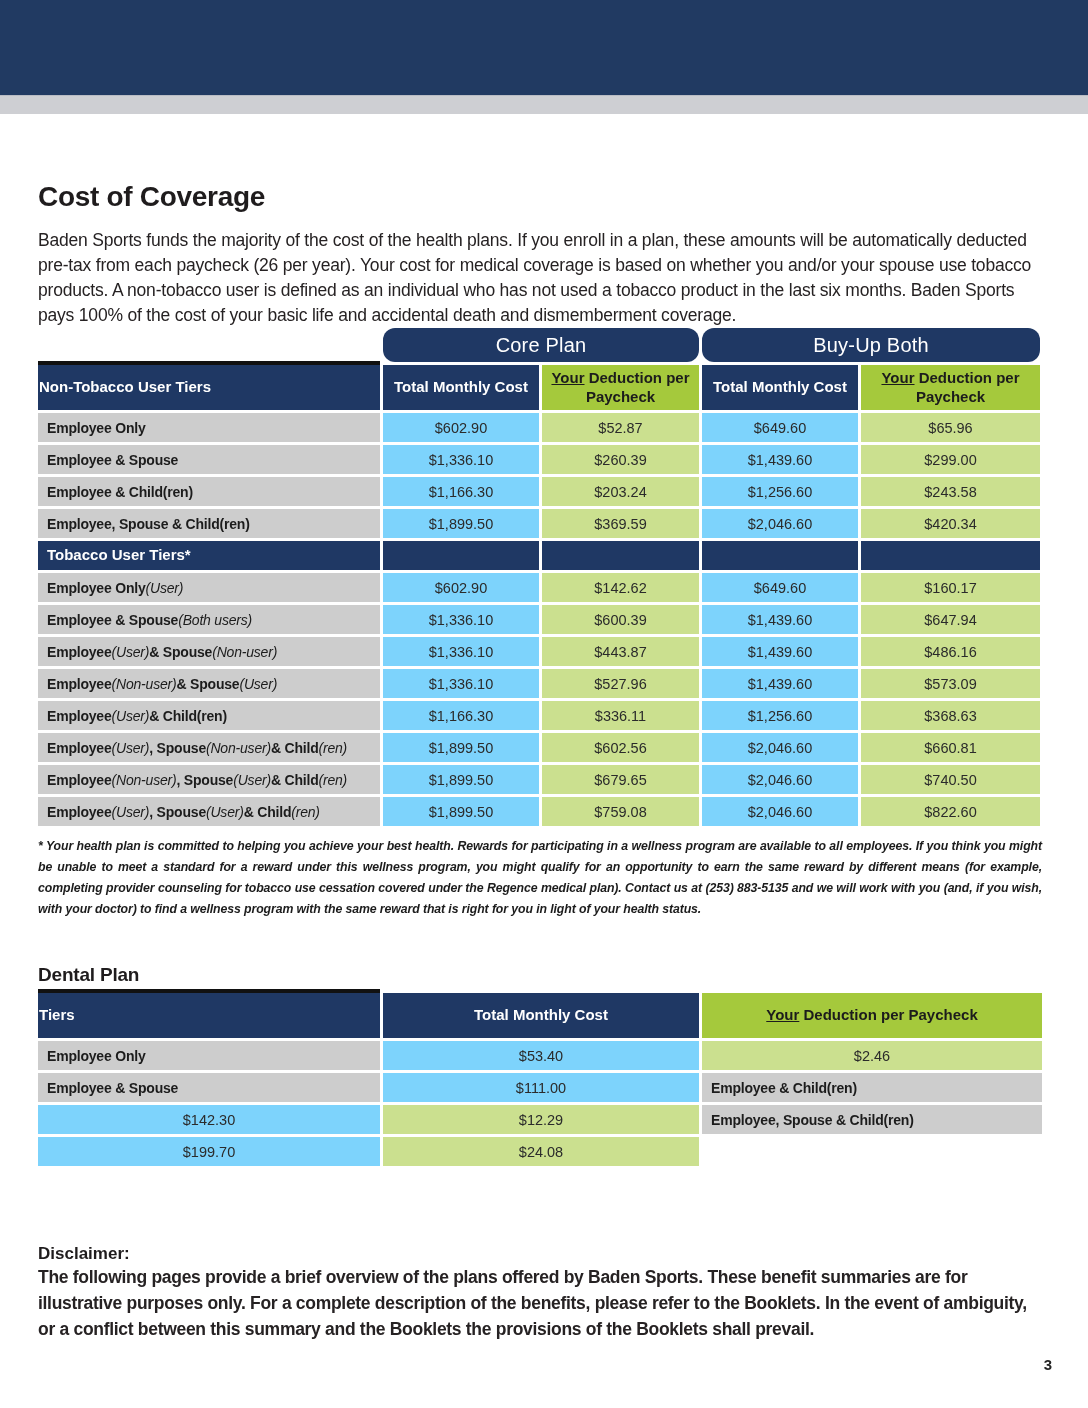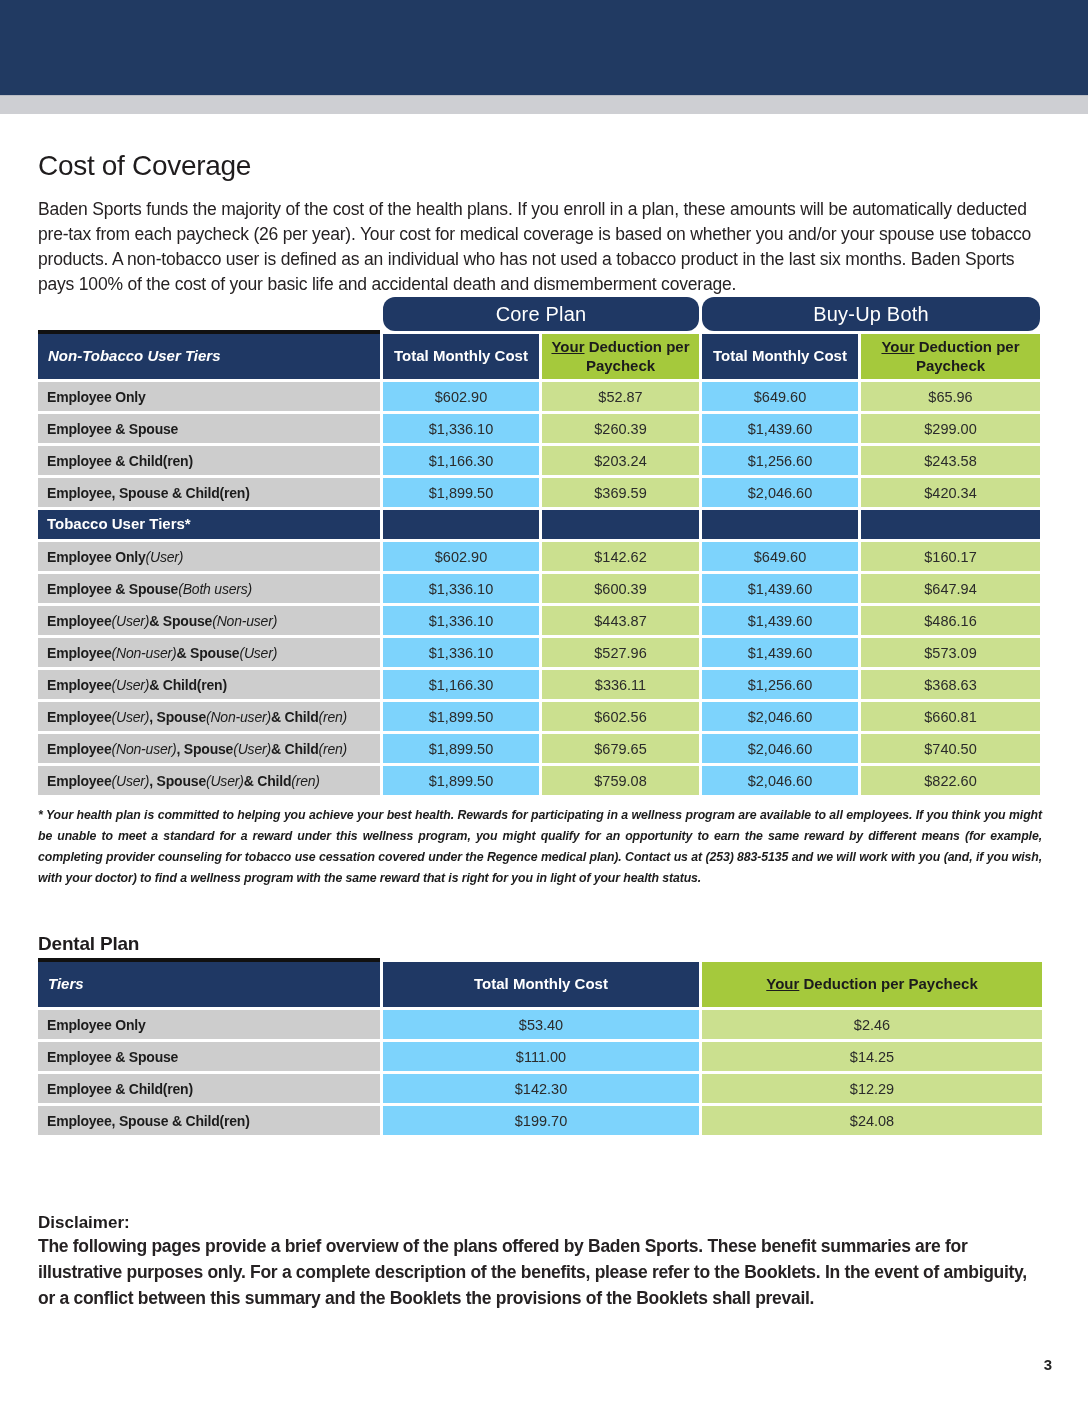--- a/index.html
+++ b/index.html
@@ -5,21 +5,21 @@
   * { box-sizing: border-box; margin: 0; padding: 0; }
   html,body { background:#ffffff; }
   body { font-family: "Liberation Sans", sans-serif; color:#231f20; }
   .page { position:relative; width:1088px; height:1408px; background:#ffffff; overflow:hidden; }
 
   .banner { width:100%; height:95px; background:#213a62; }
   .stripe { width:100%; height:19px; background:#cecfd3; border-top:1px solid #b9bcc4; }
 
   .content { padding:0 46px 0 38px; }
 
-  h1.title { margin-top:36px; font-size:28px; font-weight:normal; color:#1f1c1d; letter-spacing:-0.3px; }
+  h1.title { margin-top:67px; font-size:28px; font-weight:bold; color:#1f1c1d; letter-spacing:-0.3px; }
   p.intro { margin-top:15px; width:1000px; font-size:17.5px; line-height:25px; color:#262223; letter-spacing:-0.2px; }
 
   h2.section { margin-top:26px; margin-bottom:7px; font-size:19px; font-weight:bold; color:#1f1c1d; letter-spacing:-0.2px; }
   h2.dental { margin-top:44px; }
 
   
   .medical-grid {
     display:grid;
     grid-template-columns:342px 156px 157px 156px 179px;
     grid-template-rows:34px 45px repeat(13, 29px);
@@ -32,21 +32,21 @@
     grid-template-rows:45px repeat(4, 29px);
     gap:3px;
     width:1080px;
     margin-top:6px;
   }
   .cell { display:flex; align-items:center; justify-content:center; font-size:14.5px; color:#2b2b2b; }
   .corner { background:transparent; }
   .plan { grid-column:span 2; background:#1f3864; color:#ffffff; font-size:20px; letter-spacing:0.2px;border-radius:12px; }
   .navy { background:#1f3864; color:#ffffff; }
   .colhead { font-weight:bold; font-size:15px; text-align:center; line-height:1.25; }
-  .tiers-head { justify-content:flex-start; padding-left:10px; position:relative;font-style:italic; }
+  .tiers-head { justify-content:flex-start; padding-left:1px; position:relative; }
   .tiers-head::before { content:""; position:absolute; left:0; right:0; top:-4px; height:4px; background:#111111; }
   .greenhead { background:#a5c93c; color:#1c1c1c; }
   .u { text-decoration:underline; }
   .tier { justify-content:flex-start; padding-left:9px; background:#cdcdcd; font-weight:bold; font-size:14px; letter-spacing:-0.2px; color:#1c1c1c; white-space:nowrap; overflow:hidden; }
   .tier .it { font-weight:normal; font-style:italic; }
   .val.gray { background:#7dd3fc; }
   .val.green { background:#cbe08f; }
 
   p.footnote { margin-top:10px; width:1004px; font-size:12.3px; line-height:21px; font-weight:bold; font-style:italic; color:#1c1c1c; text-align:justify; letter-spacing:-0.1px; }
 
@@ -212,21 +212,20 @@
 
     <div class="cell tier">
           <span>Employee Only</span>
         </div>
         <div class="cell val gray">$53.40</div>
         <div class="cell val green">$2.46</div>
         <div class="cell tier">
           <span>Employee &amp; Spouse</span>
         </div>
         <div class="cell val gray">$111.00</div>
-        <div class="cell val green">$14.25</div>
         <div class="cell tier">
           <span>Employee &amp; Child(ren)</span>
         </div>
         <div class="cell val gray">$142.30</div>
         <div class="cell val green">$12.29</div>
         <div class="cell tier">
           <span>Employee, Spouse &amp; Child(ren)</span>
         </div>
         <div class="cell val gray">$199.70</div>
         <div class="cell val green">$24.08</div>

